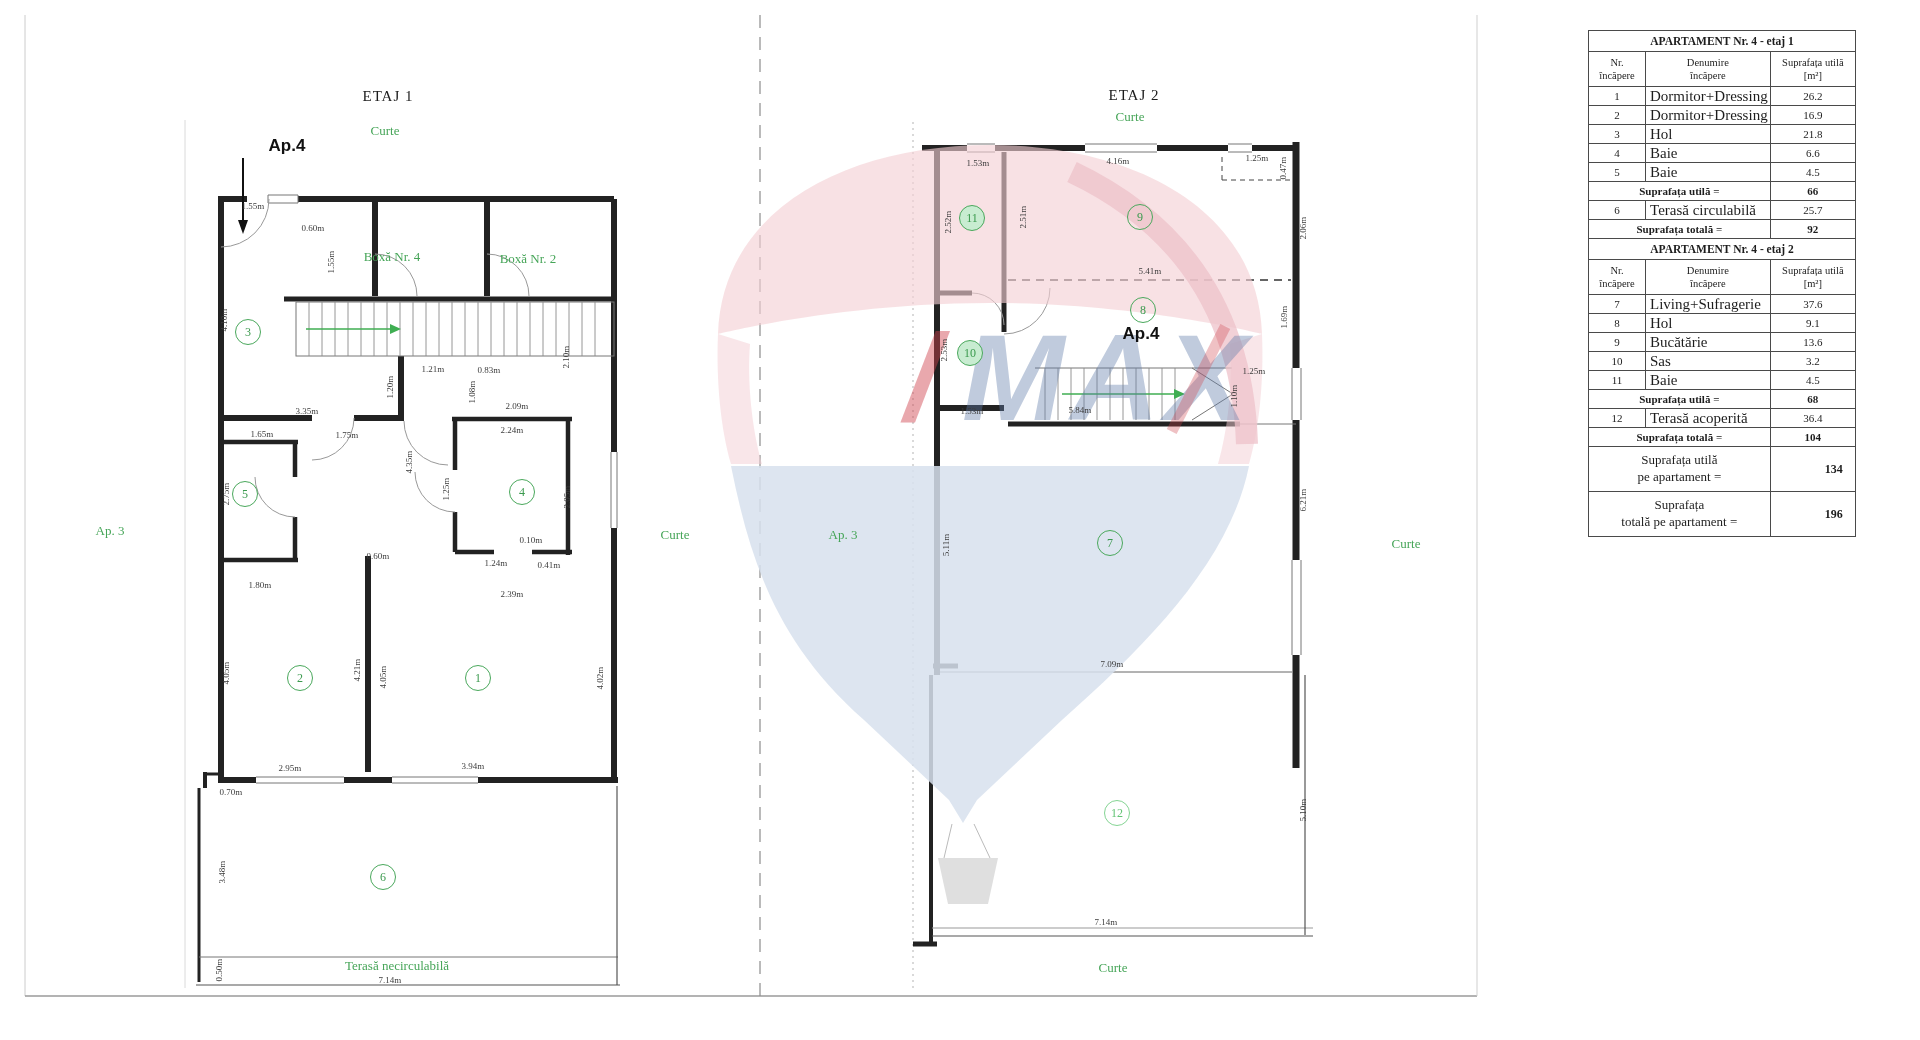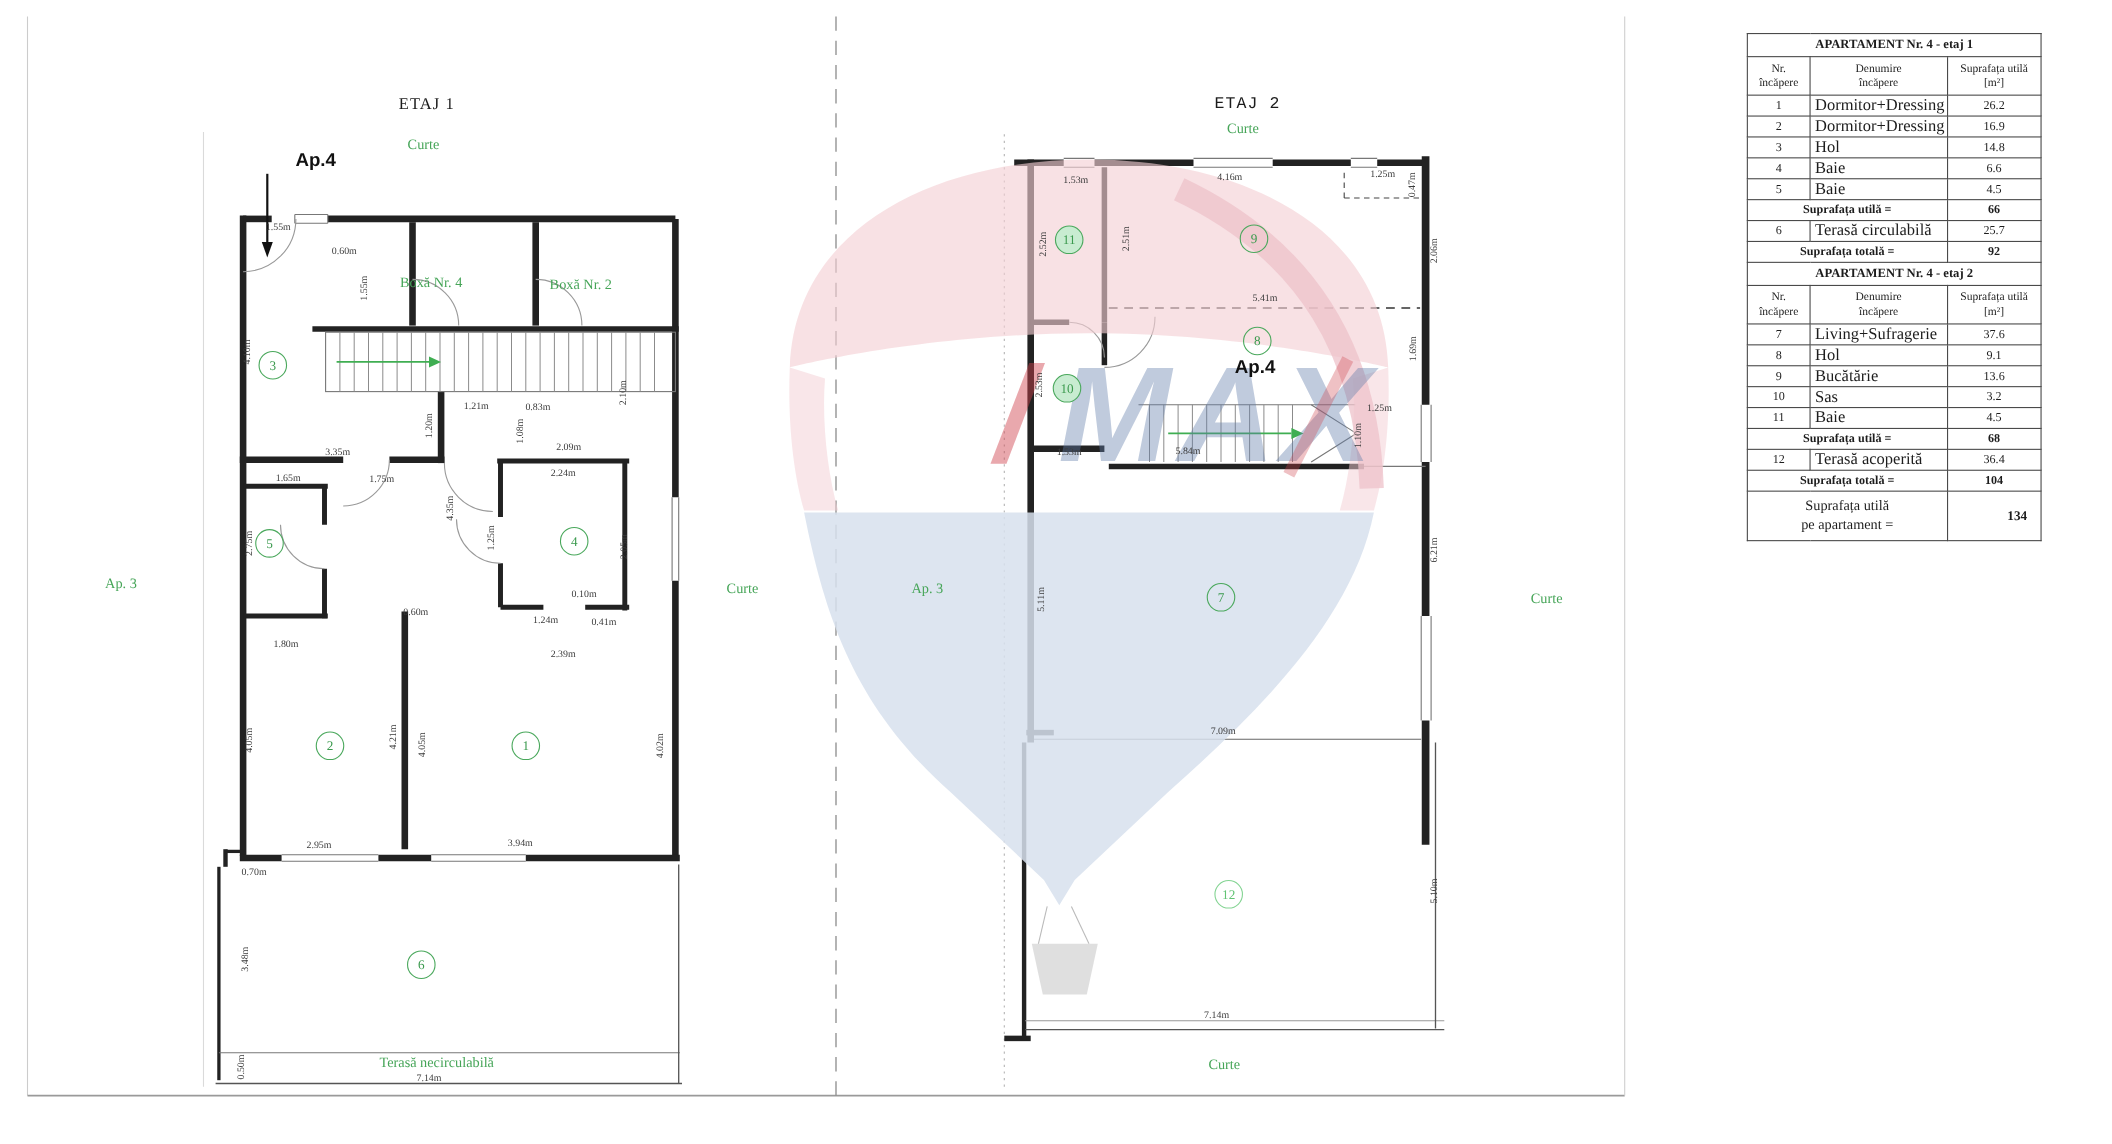--- a/index.html
+++ b/index.html
@@ -193,21 +193,21 @@
       <path d="M938,858 L998,858 L988,904 L948,904 Z" fill="#dcdcdc" opacity="0.9"></path>
     </g>
   </svg>
   <div class="rm-text rm-red" style="left:905px;top:316px;">/</div>
   <div class="rm-text rm-blue" style="left:962px;top:316px;">MAX</div>
   <div class="rm-xbar" style="left:1193px;top:320px;"></div>
 
   <div id="overlay">
     <div class="plan-title" id="t1" style="left: 388px; top: 96px;">ETAJ 1</div>
     <div class="ap-label" id="a1" style="left: 287px; top: 146px;">Ap.4</div>
-    <div class="plan-title" id="t2" style="left: 1134px; top: 95px; font-family: Liberation Mono, monospace;">ETAJ 2</div>
+    <div class="plan-title" id="t2" style="left: 1134px; top: 95px;">ETAJ 2</div>
     <div class="ap-label" id="a2" style="left: 1141px; top: 334px;">Ap.4</div>
   <div class="area-label" style="left: 385px; top: 131px;">Curte</div>
       <div class="area-label" style="left: 392px; top: 257px;">Boxă Nr. 4</div>
       <div class="area-label" style="left: 528px; top: 259px;">Boxă Nr. 2</div>
       <div class="area-label" style="left: 110px; top: 531px;">Ap. 3</div>
       <div class="area-label" style="left: 675px; top: 535px;">Curte</div>
       <div class="area-label" style="left: 397px; top: 966px;">Terasă necirculabilă</div>
       <div class="dim" style="left: 253px; top: 206px;">1.55m</div>
       <div class="dim" style="left: 313px; top: 228px;">0.60m</div>
       <div class="dim v" style="left: 331px; top: 262px;">1.55m</div>
@@ -303,21 +303,21 @@
           <td class="">26.2</td>
         </tr>
         <tr>
           <td class="">2</td>
           <td class="name">Dormitor+Dressing</td>
           <td class="">16.9</td>
         </tr>
         <tr>
           <td class="">3</td>
           <td class="name">Hol</td>
-          <td class="">14.8</td>
+          <td class="">21.8</td>
         </tr>
         <tr>
           <td class="">4</td>
           <td class="name">Baie</td>
           <td class="">6.6</td>
         </tr>
         <tr>
           <td class="">5</td>
           <td class="name">Baie</td>
           <td class="">4.5</td>
@@ -382,15 +382,20 @@
         </tr>
         <tr>
           <td class="total-l" colspan="2">Suprafața totală =</td>
           <td class="total-v">104</td>
         </tr>
         <tr>
           <td class="grand-l" colspan="2">Suprafața utilă
 pe apartament =</td>
           <td class="grand-v">134</td>
         </tr>
+        <tr>
+          <td class="grand-l" colspan="2">Suprafața
+totală pe apartament =</td>
+          <td class="grand-v">196</td>
+        </tr>
       </tbody>
   </table>
 </div>
 
 </body></html>

